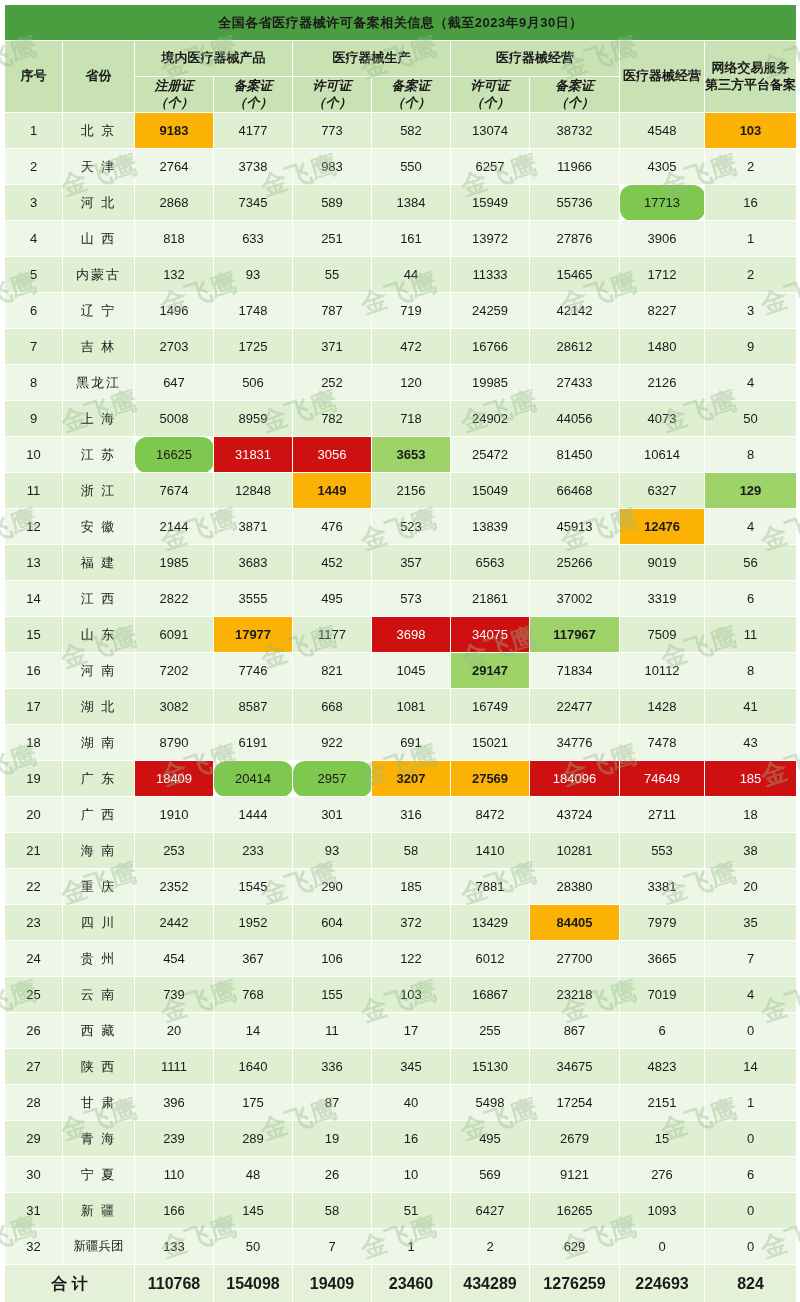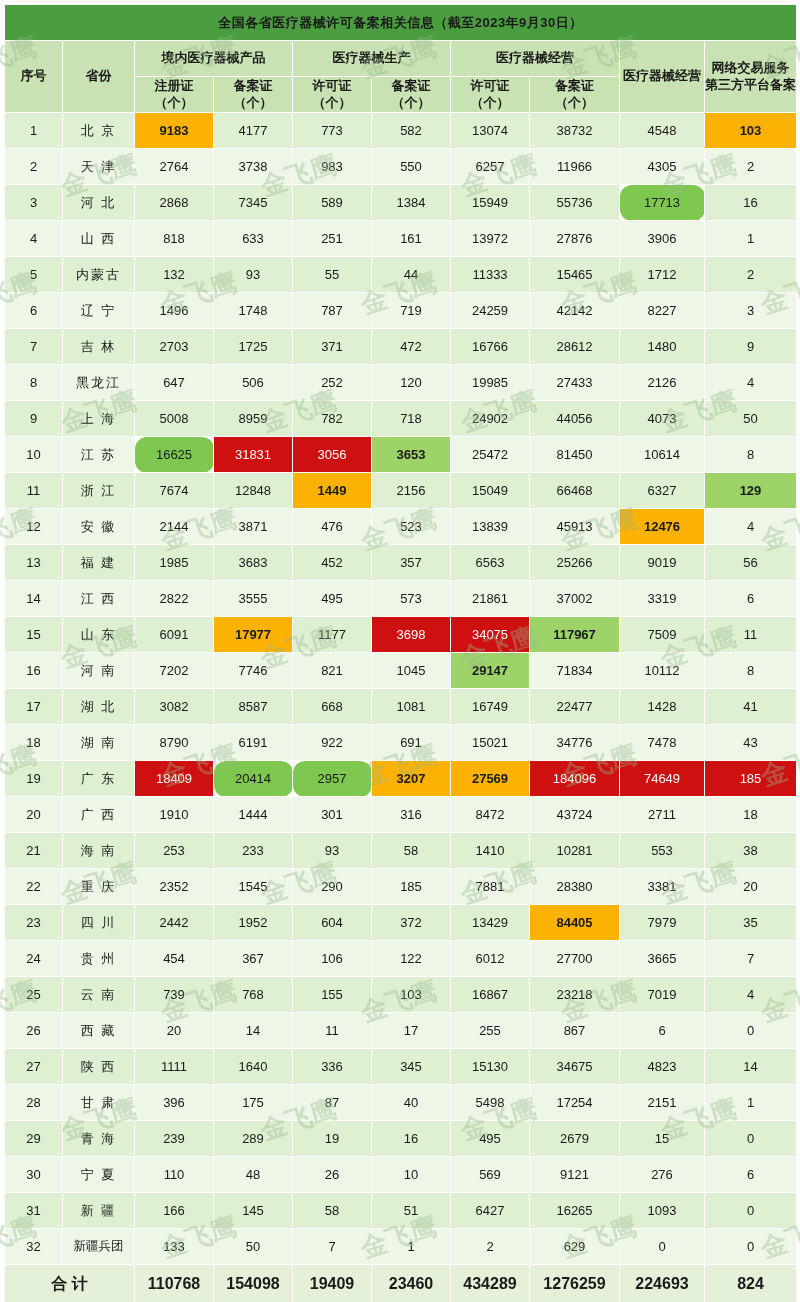--- a/index.html
+++ b/index.html
@@ -47,20 +47,21 @@
     font-size:13px;
     line-height:1.25;
     color:#1a1a1a;
   }
   .hdr-sub{
     background:#c9e2b3;
     font-weight:bold;
     font-size:12.5px;
     line-height:1.25;
     color:#1a1a1a;
+    font-style:italic;
   }
   .hdr-small{font-size:12.5px;}
   
   tr.r-odd td{background:#dff0d2;}
   tr.r-even td{background:#eef7e7;}
   
   td.c-idx{font-size:13px;}
   td.c-prov{font-size:13px;letter-spacing:2px;}
   td.c-prov.long{letter-spacing:0px;font-size:12.5px;}
   

